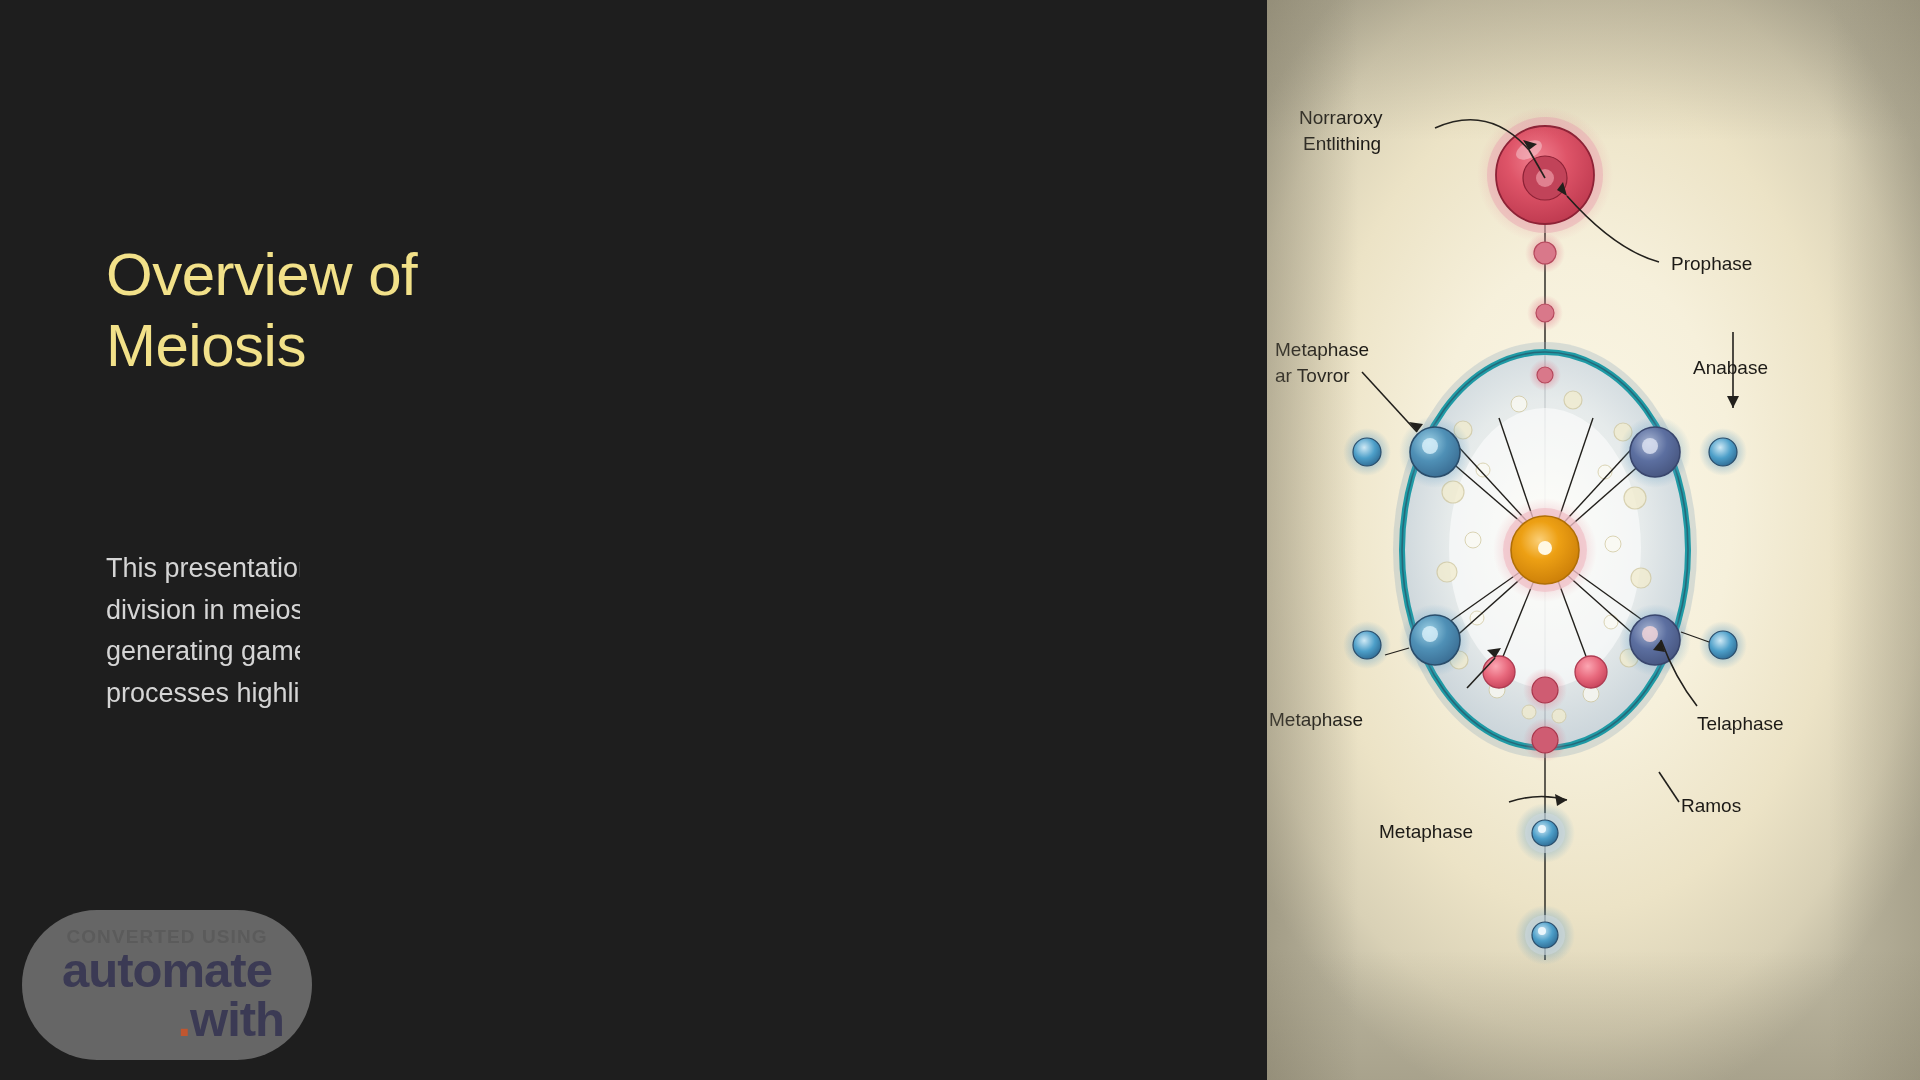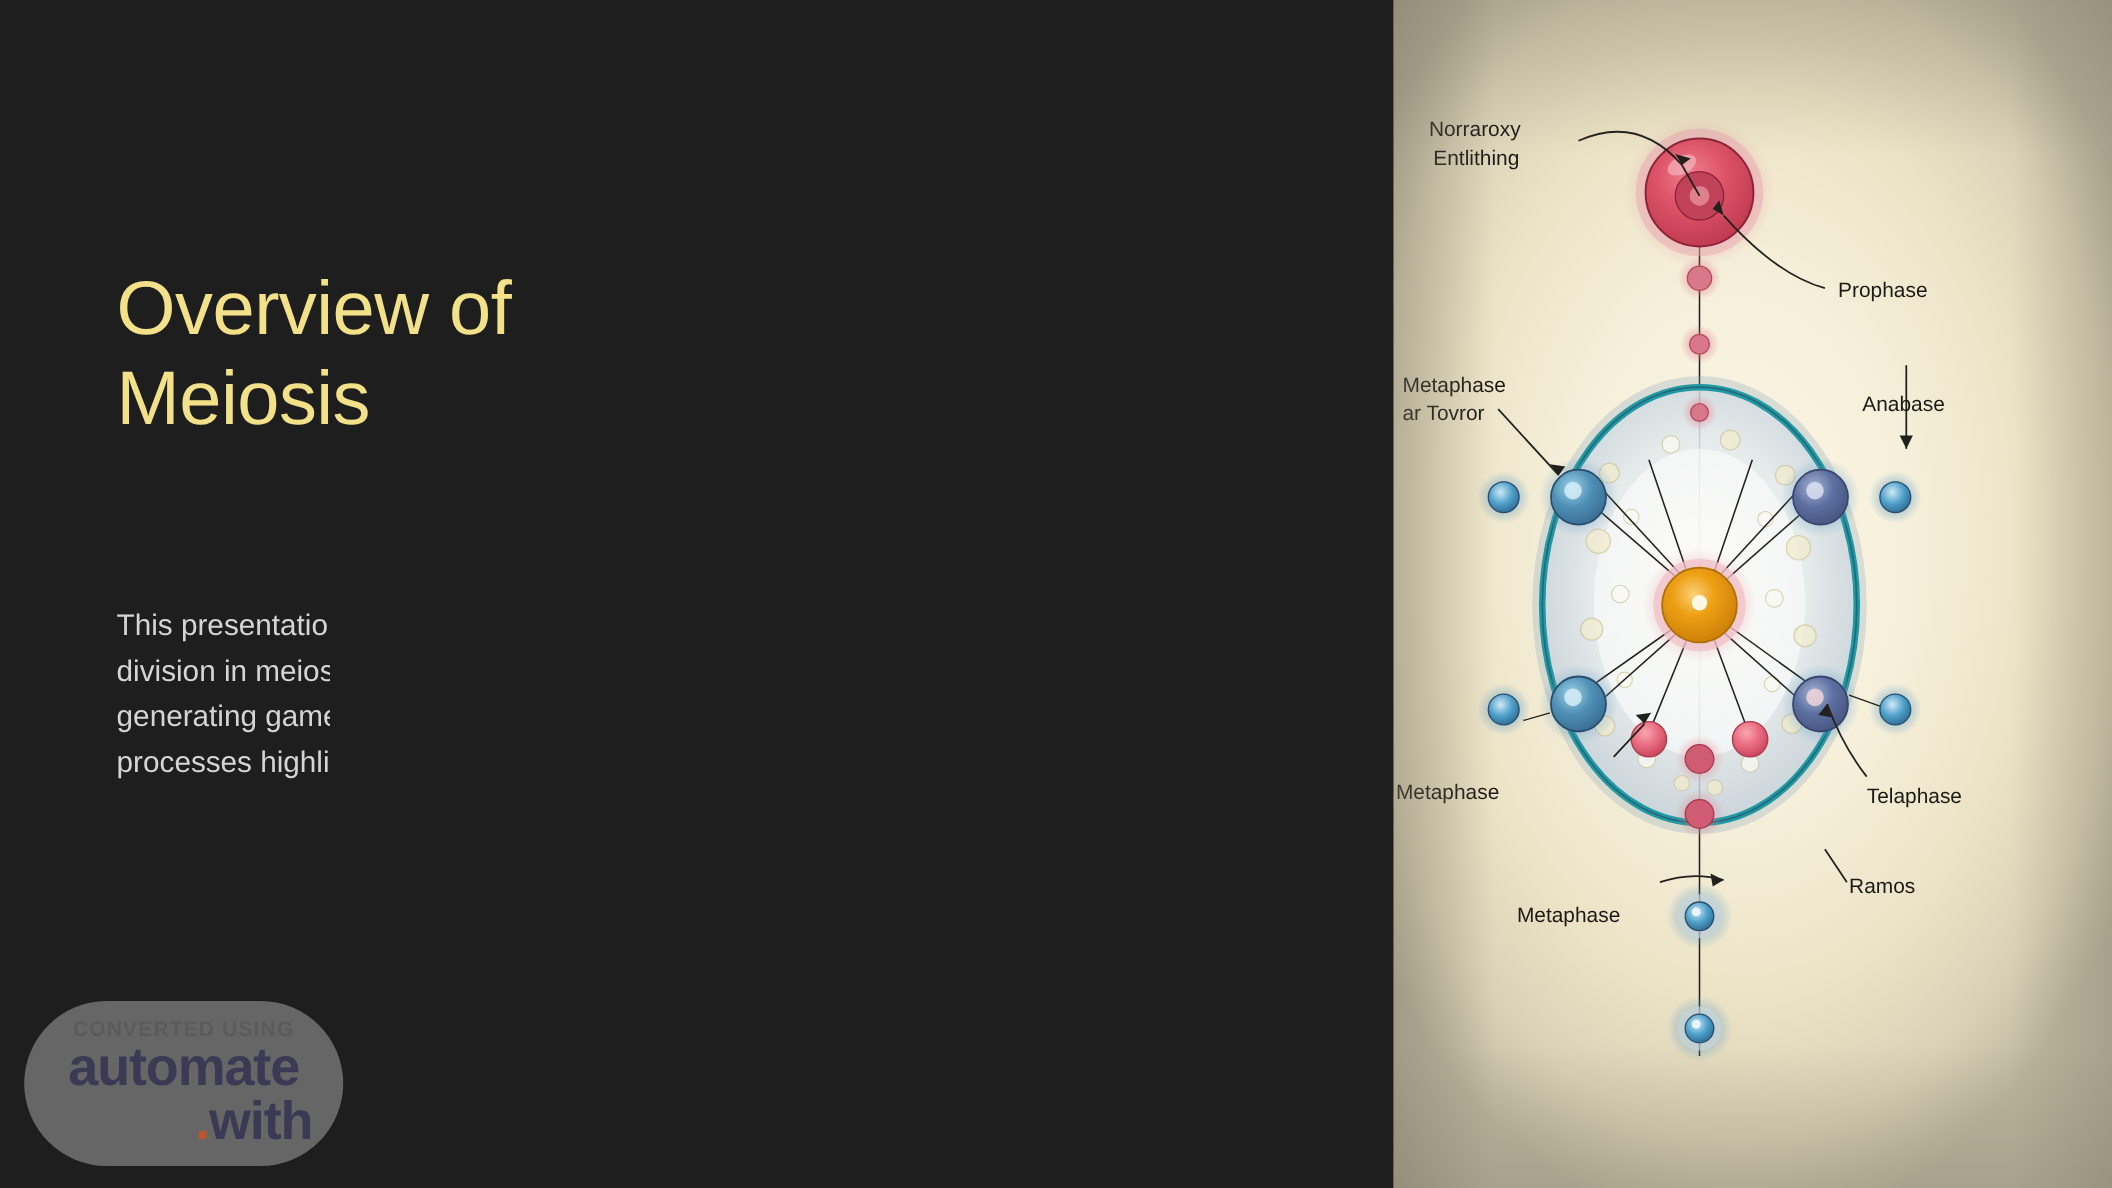--- a/index.html
+++ b/index.html
@@ -26,21 +26,21 @@
     overflow: hidden;
   }
   .title-block {
     position: absolute;
     left: 106px;
     top: 240px;
     width: 560px;
   }
   .slide-title {
     color: #f2e189;
-    font-size: 69px;
+    font-size: 60px;
     line-height: 1.18;
     font-weight: 400;
     letter-spacing: -0.5px;
     white-space: pre-line;
     font-family: "Liberation Sans", sans-serif;
   }
   .body-clip {
     position: absolute;
     left: 106px;
     top: 548px;

